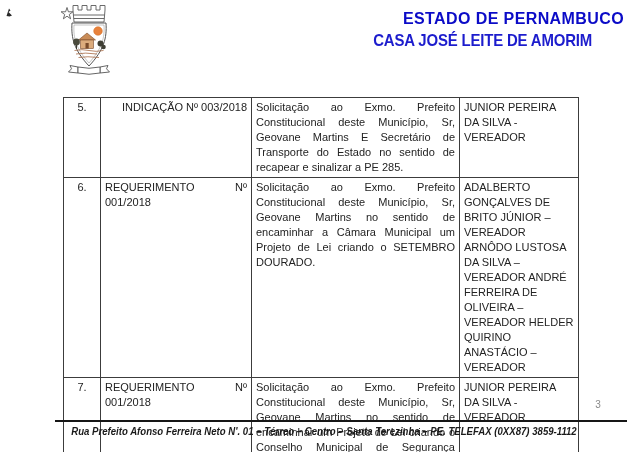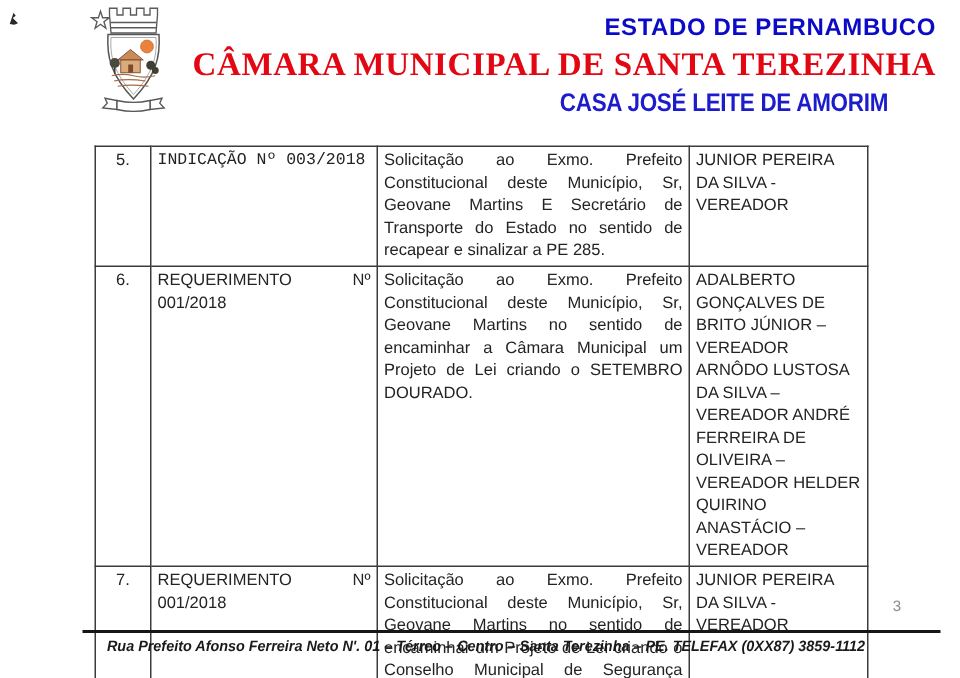--- a/index.html
+++ b/index.html
@@ -27,21 +27,21 @@
   table.agenda {
     position:absolute; left:63px; top:97px; width:515px;
     border-collapse:collapse; table-layout:fixed;
   }
   table.agenda td {
     border:1px solid #3c3c3c; vertical-align:top; overflow:hidden;
     font-size:11px; line-height:15px; padding:2px 4px; color:#232323;
   }
   td.c-num  { text-align:center; padding-top:3px; }
   td.c-doc  { text-align:justify; }
-  tr.row-0 td.c-doc { text-align:left;font-family:Liberation Mono, monospace; }
+  tr.row-0 td.c-doc { text-align:right; }
   td.c-desc { text-align:justify; }
   td.c-auth { text-align:left; font-size:10.5px; line-height:13.8px; padding:3px 2px; }
   tr.row-0 { height:77px; }
   tr.row-1 { height:139px; }
   tr.row-2 { height:86px; }
   
   .page-number {
     position:absolute; left:586px; top:399px; width:24px; text-align:center;
     font-size:10px; color:#8a8a8a;
   }
@@ -93,21 +93,20 @@
     </g>
     <g fill="#ffffff" stroke="#555555" stroke-width="0.9">
       <path d="M13,63.5 L21,65 L21,71 L11.5,70 L14.5,66.8 Z"></path>
       <path d="M51,63.5 L43,65 L43,71 L52.5,70 L49.5,66.8 Z"></path>
       <path d="M21,65 Q32,67.5 43,65 L43,71 Q32,73.5 21,71 Z"></path>
     </g>
   </svg>
 
   <div class="hdr-text">
     <div class="hdr-state">ESTADO DE PERNAMBUCO</div>
-    <div class="hdr-chamber">CÂMARA MUNICIPAL DE SANTA TEREZINHA</div>
     <div class="hdr-house">CASA JOSÉ LEITE DE AMORIM</div>
   </div>
 
   <table class="agenda">
     <colgroup>
       <col style="width:37px">
         <col style="width:151px">
         <col style="width:208px">
         <col style="width:119px">
     </colgroup>

